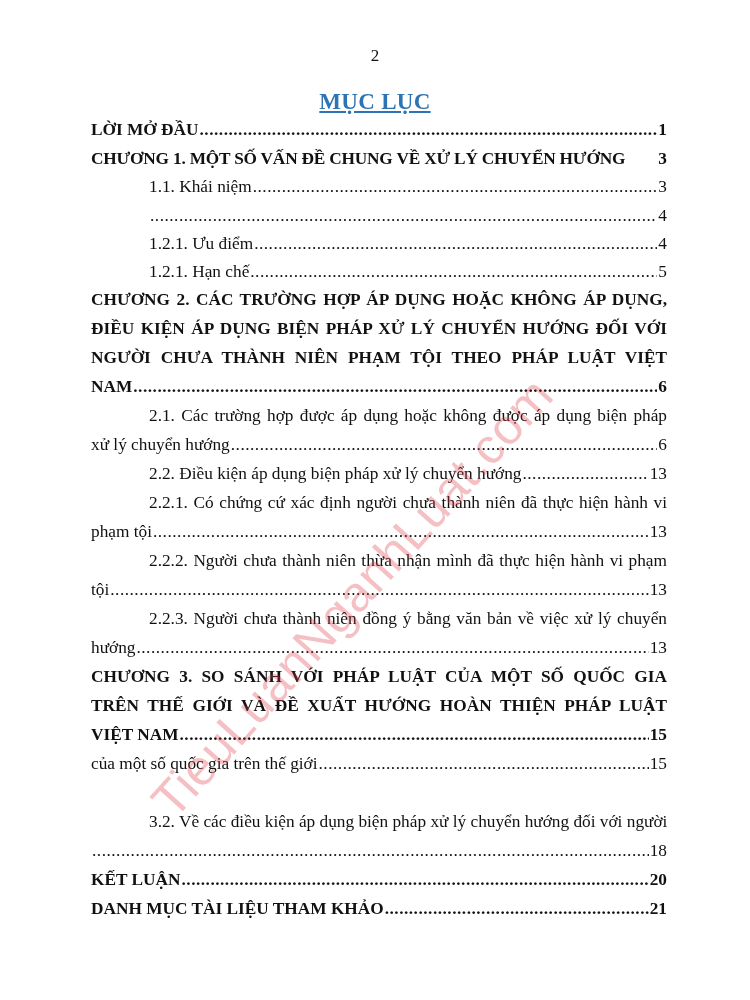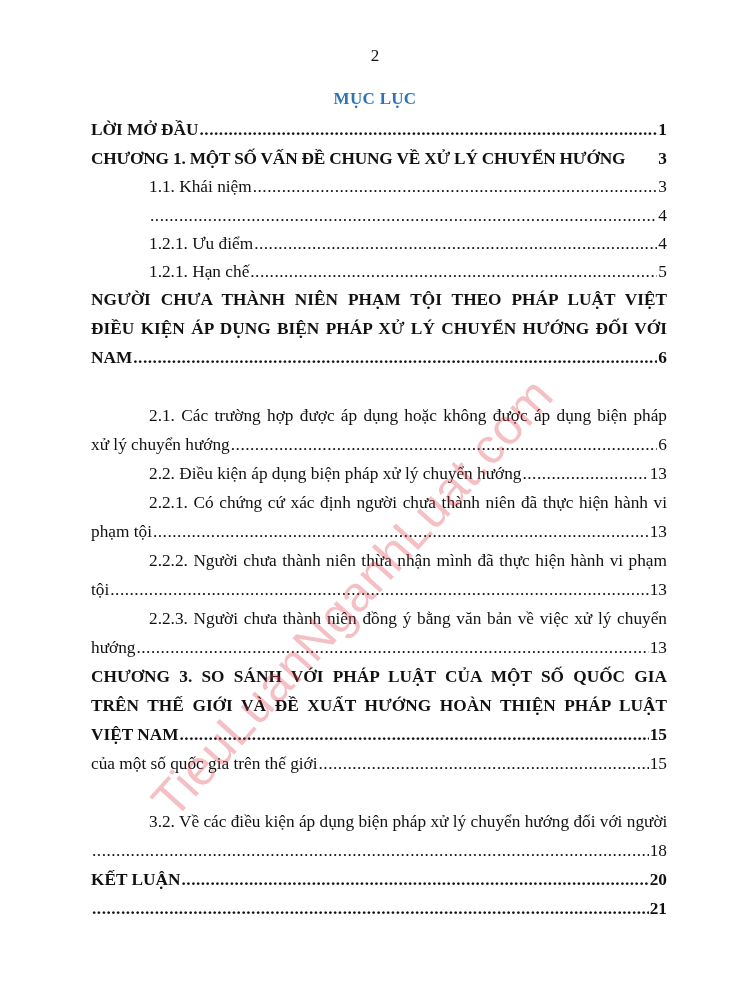--- a/index.html
+++ b/index.html
@@ -22,24 +22,25 @@
       width: 750px;
       text-align: center;
       font-size: 17px;
     }
     .toc-title {
       position: absolute;
       top: 89px;
       left: 0;
       width: 750px;
       text-align: center;
-      font-size: 17px;
+      font-size: 23px;
       font-weight: bold;
       color: #2E74B5;
       letter-spacing: 0.3px;
+      text-decoration: underline;
     }
     .toc {
       position: absolute;
       left: 91px;
       top: 113px;
       width: 576px;
     }
     .entry {
       position: absolute;
       left: 0;
@@ -139,22 +140,23 @@
 
   <div class="entry indent" style="top:144px;width:518px">
     <div class="line">
       <span class="txt">1.2.1. Hạn chế</span>
       <span class="dots"></span>
       <span class="pg">5</span>
     </div>
   </div>
 
   <div class="entry bold" style="top:172px">
+    <div class="just">CHƯƠNG 2.  CÁC TRƯỜNG HỢP ÁP DỤNG HOẶC KHÔNG ÁP DỤNG,</div>
+    <div class="just">ĐIỀU KIỆN ÁP DỤNG BIỆN PHÁP XỬ LÝ CHUYỂN HƯỚNG ĐỐI VỚI</div>
     <div class="just">NGƯỜI CHƯA THÀNH NIÊN PHẠM TỘI THEO PHÁP LUẬT VIỆT</div>
-    <div class="just">ĐIỀU KIỆN ÁP DỤNG BIỆN PHÁP XỬ LÝ CHUYỂN HƯỚNG ĐỐI VỚI</div>
     <div class="line">
       <span class="txt">NAM</span>
       <span class="dots"></span>
       <span class="pg">6</span>
     </div>
   </div>
 
   <div class="entry" style="top:288px">
     <div class="just indent">2.1. Các trường hợp được áp dụng hoặc không được áp dụng biện pháp</div>
     <div class="line">
@@ -228,20 +230,21 @@
   <div class="entry bold" style="top:752px">
     <div class="line">
       <span class="txt">KẾT LUẬN</span>
       <span class="dots"></span>
       <span class="pg">20</span>
     </div>
   </div>
 
   <div class="entry bold" style="top:781px">
     <div class="line">
+      <span class="txt">DANH MỤC TÀI LIỆU THAM KHẢO</span>
       <span class="dots"></span>
       <span class="pg">21</span>
     </div>
   </div>
 
 </div>
 
 <div class="watermark">TieuLuanNganhLuat.com</div>
 
 </body></html>

